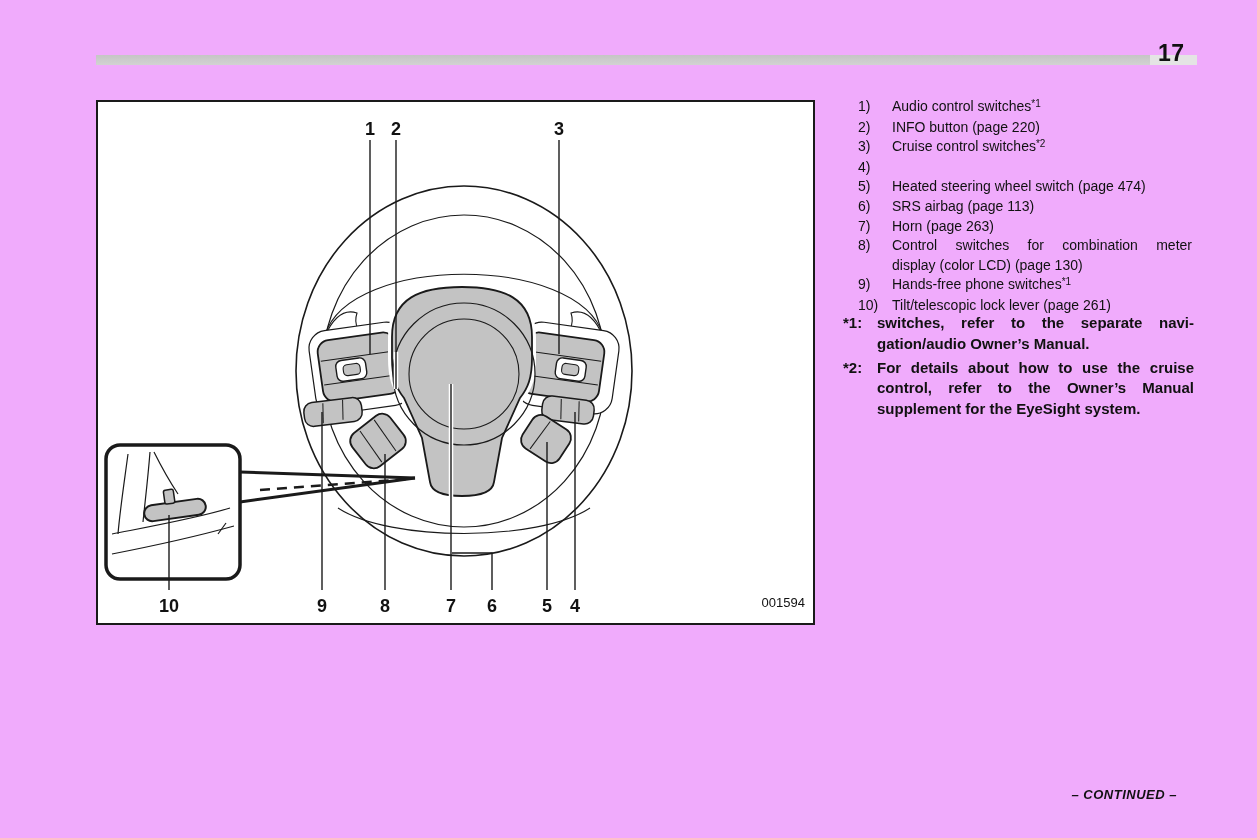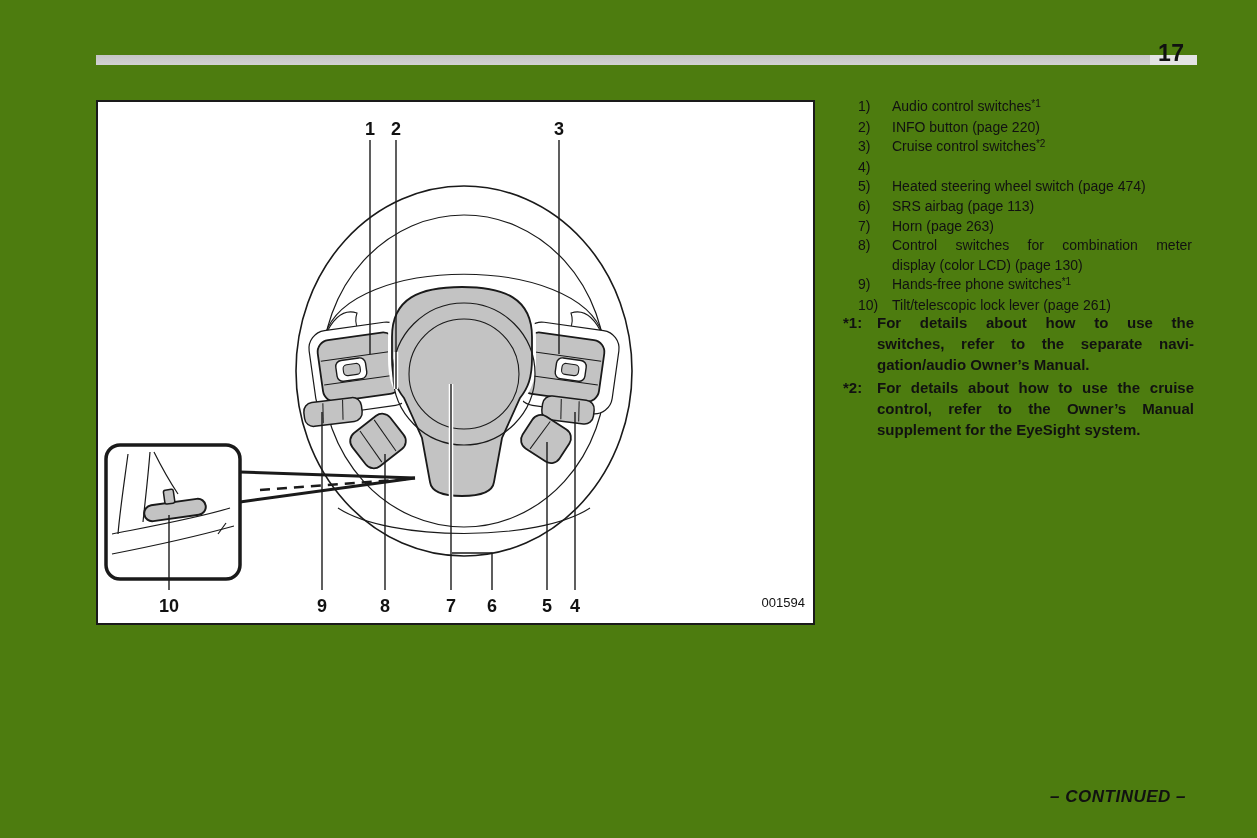--- a/index.html
+++ b/index.html
@@ -2,21 +2,21 @@
 <html><head>
 <meta charset="utf-8">
 <style>
   * { margin: 0; padding: 0; box-sizing: border-box; }
   html, body { background: #ffffff; }
   body { font-family: "Liberation Sans", sans-serif; color: #111; }
   #page {
     position: relative;
     width: 1257px;
     height: 838px;
-    background: #4d7c0f;
+    background: #f0abfc;
     overflow: hidden;
   }
 
   
   .header-rule {
     position: absolute; left: 96px; top: 55px;
     width: 1054px; height: 10px;
     background: linear-gradient(#c5c5c5, #d2d2d2);
   }
   .header-rule-light {
@@ -55,22 +55,22 @@
     position: absolute; left: 843px; top: 313px;
     width: 351px;
     font-size: 15px; font-weight: bold; line-height: 20.8px;
   }
   .footnote { display: flex; margin-bottom: 3px; }
   .footnote .marker { flex: 0 0 34px; }
   .footnote .flines { flex: 1 1 auto; width: 317px; }
 
   
   .continued {
-    position: absolute; right: 71px; top: 787px;
-    font-size: 17px; font-weight: bold; font-style: italic;
+    position: absolute; right: 80px; top: 787px;
+    font-size: 13px; font-weight: bold; font-style: italic;
     letter-spacing: 0.5px;
   }
 </style>
 </head>
 <body>
 
 <div id="page">
 
   <div class="header-rule"></div>
   <div class="header-rule-light"></div>
@@ -249,21 +249,20 @@
     <div class="legend-item">
       <span class="num">10)</span>
       <span class="txt">Tilt/telescopic lock lever (page 261)</span>
     </div>
   </div>
 
   <div class="footnotes">
     <div class="footnote">
       <span class="marker">*1:</span>
       <span class="flines">
-        <span class="jline" style="display:block">For details about how to use the</span>
         <span class="jline" style="display:block">switches, refer to the separate navi-</span>
         <span style="display:block">gation/audio Owner’s Manual.</span>
       </span>
     </div>
     <div class="footnote">
       <span class="marker">*2:</span>
       <span class="flines">
         <span class="jline" style="display:block">For details about how to use the cruise</span>
         <span class="jline" style="display:block">control, refer to the Owner’s Manual</span>
         <span style="display:block">supplement for the EyeSight system.</span>

